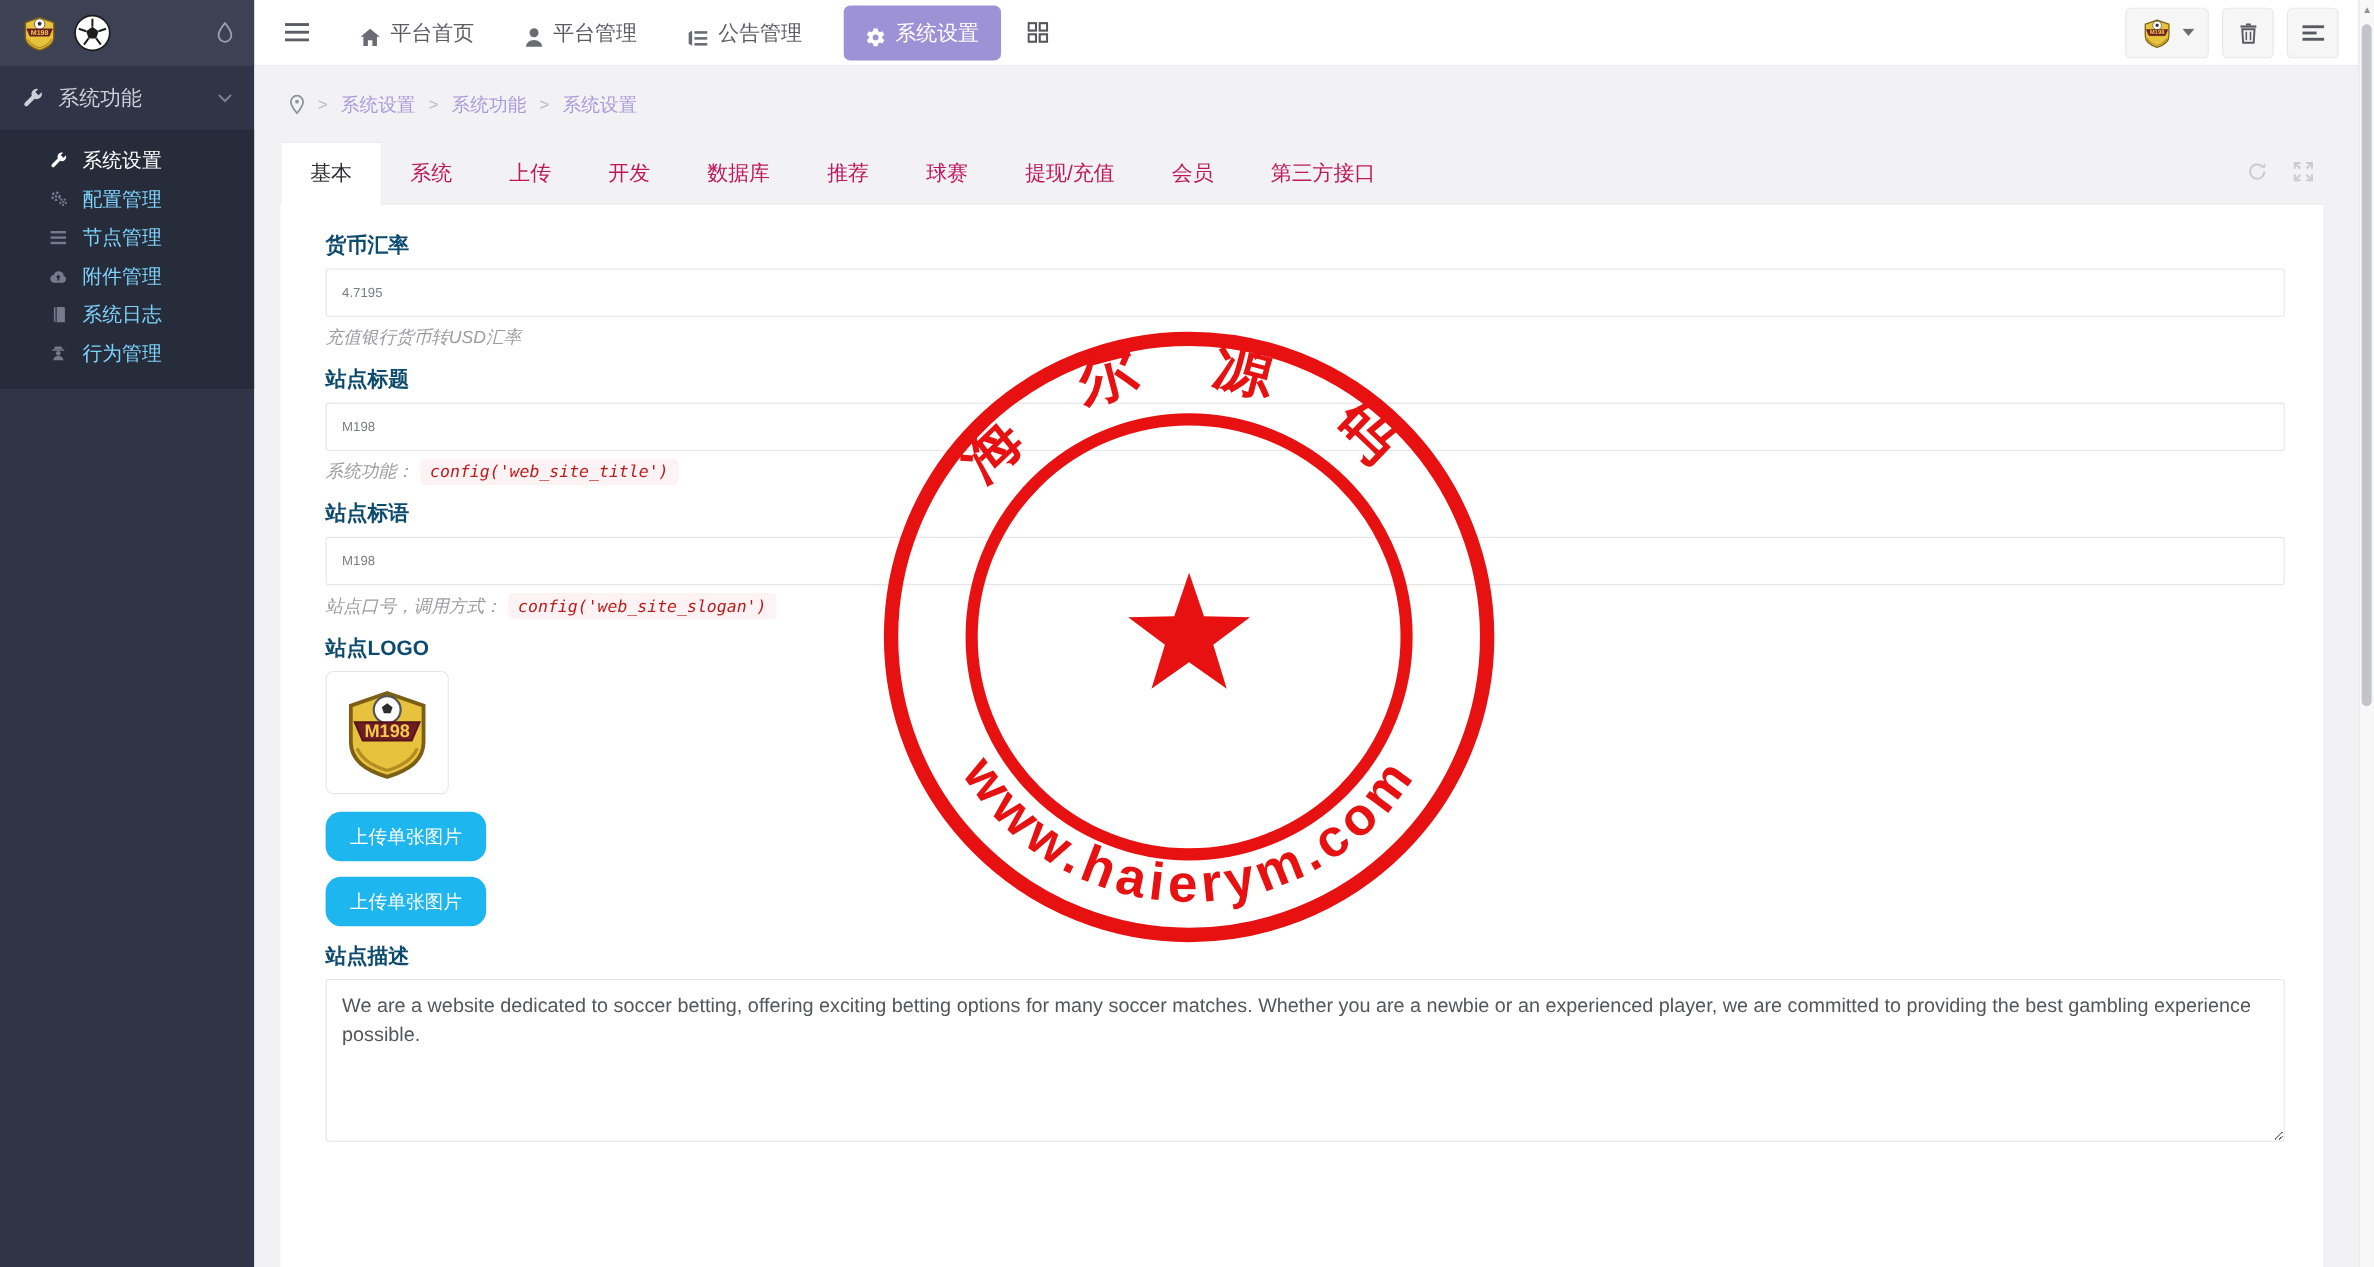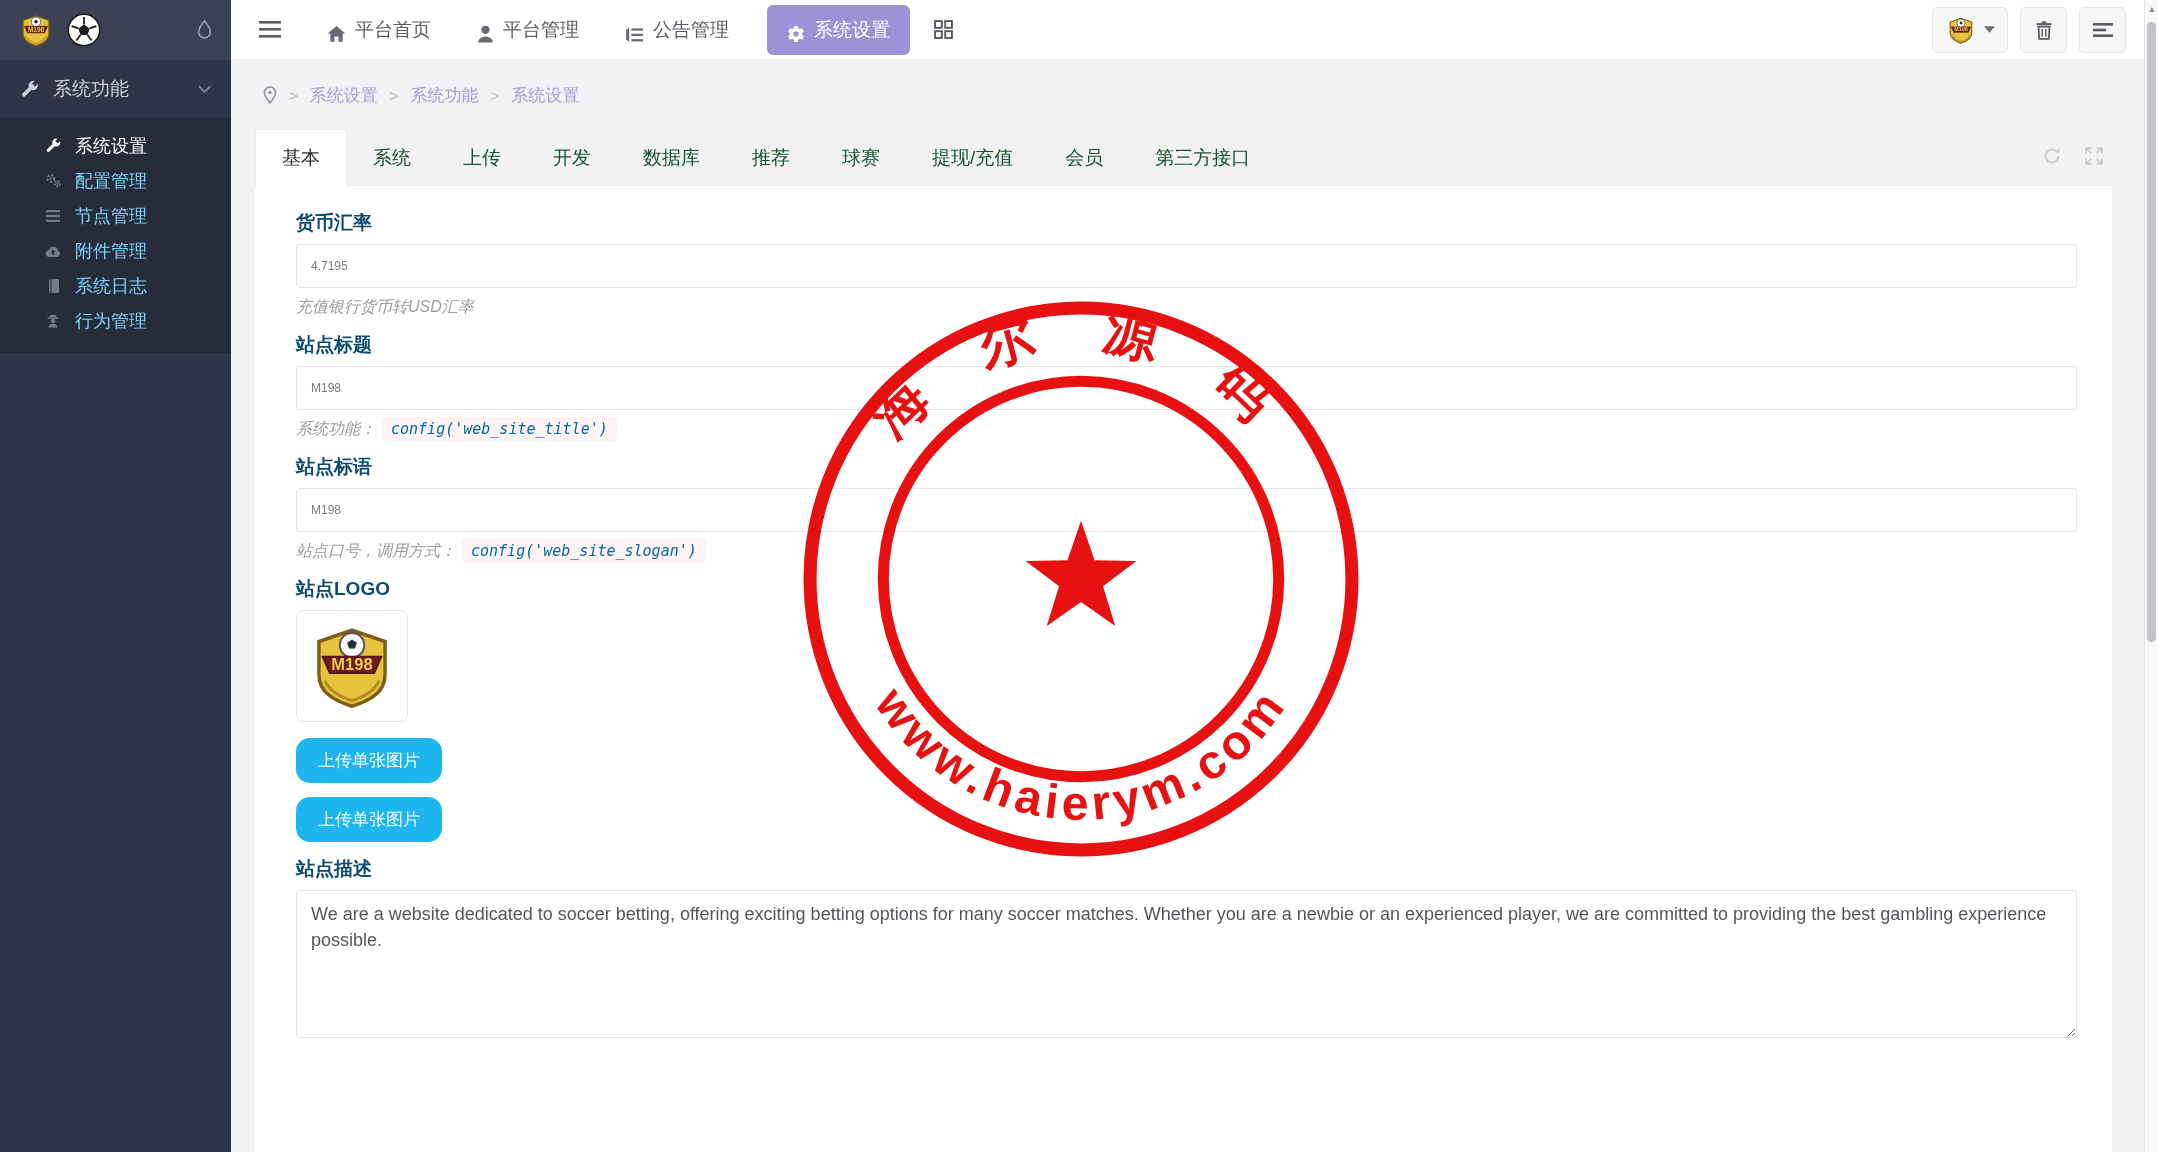--- a/index.html
+++ b/index.html
@@ -35,34 +35,34 @@
 
   
   .content{position:absolute;left:231px;top:60px;right:14px;bottom:0;background:#f2f2f4;overflow:hidden}
   .breadcrumb{height:70px;display:flex;align-items:center;padding-left:32px;gap:12px;font-size:17px;color:#b4b4ba}
   .breadcrumb .pin{color:#8d929e;display:flex}
   .breadcrumb a{color:#a89bdb;text-decoration:none;cursor:pointer}
   .crumb-sep{color:#b9b9bf;font-size:15px}
 
   .card{margin:0 32px 0 24px;position:relative}
   .card-tabs{display:flex;align-items:center;border-bottom:1px solid #e9e9ec;height:56px;position:relative}
-  .tab{padding:15px 26px;font-size:19px;color:#14532d;cursor:pointer;white-space:nowrap}
+  .tab{padding:15px 26px;font-size:19px;color:#be185d;cursor:pointer;white-space:nowrap}
   .tab.active{background:#fff;border:1px solid #ececef;border-bottom:1px solid #fff;margin-bottom:-1px;color:#2e2e33}
   .tab-tools{position:absolute;right:8px;top:16px;display:flex;gap:22px;color:#cbcbd0}
   .tab-tools span{cursor:pointer;display:flex}
   .card-body{background:#fff;padding:24px 35px 0 41px;height:1100px}
 
   
   .fgroup{margin-bottom:14px}
   .flabel{font-size:19px;font-weight:bold;color:#0c4a6e;margin-bottom:8px}
   .finput{width:100%;height:44px;border:1px solid #e5e5e8;border-radius:3px;padding:0 14px;
     font-size:12px;color:#7a7c82;background:#fff;outline:none;font-family:inherit}
   .fhelper{font-size:16px;color:#9b9ba1;font-style:italic;margin-top:9px}
   .codechip{font-family:"DejaVu Sans Mono","Liberation Mono",monospace;font-style:italic;font-size:15px;
-    color:#0369a1;background:#fdf3f5;padding:3px 9px;border-radius:4px;margin-left:6px}
+    color:#b91c1c;background:#fdf3f5;padding:3px 9px;border-radius:4px;margin-left:6px}
   .toggle{width:45px;height:25px;border-radius:13px;background:#a295d8;position:relative;margin:8px 0 8px 0;cursor:pointer}
   .toggle .knob{position:absolute;right:2px;top:2px;width:21px;height:21px;border-radius:50%;background:#fff}
   .thumbbox{width:112px;height:112px;border:1px solid #e7e7ea;border-radius:7px;background:#fff;
     display:flex;align-items:center;justify-content:center;margin:4px 0 16px 0}
   .upbtn{display:inline-block;background:#1db6ee;color:#fff;font-size:17px;border:none;border-radius:14px;
     padding:11px 22px;cursor:pointer;font-family:inherit}
   .ftext{width:100%;height:148px;border:1px solid #e5e5e8;border-radius:3px;padding:10px 14px;
     font-size:18px;color:#55565c;resize:both;outline:none;font-family:inherit;line-height:1.45}
 
   

